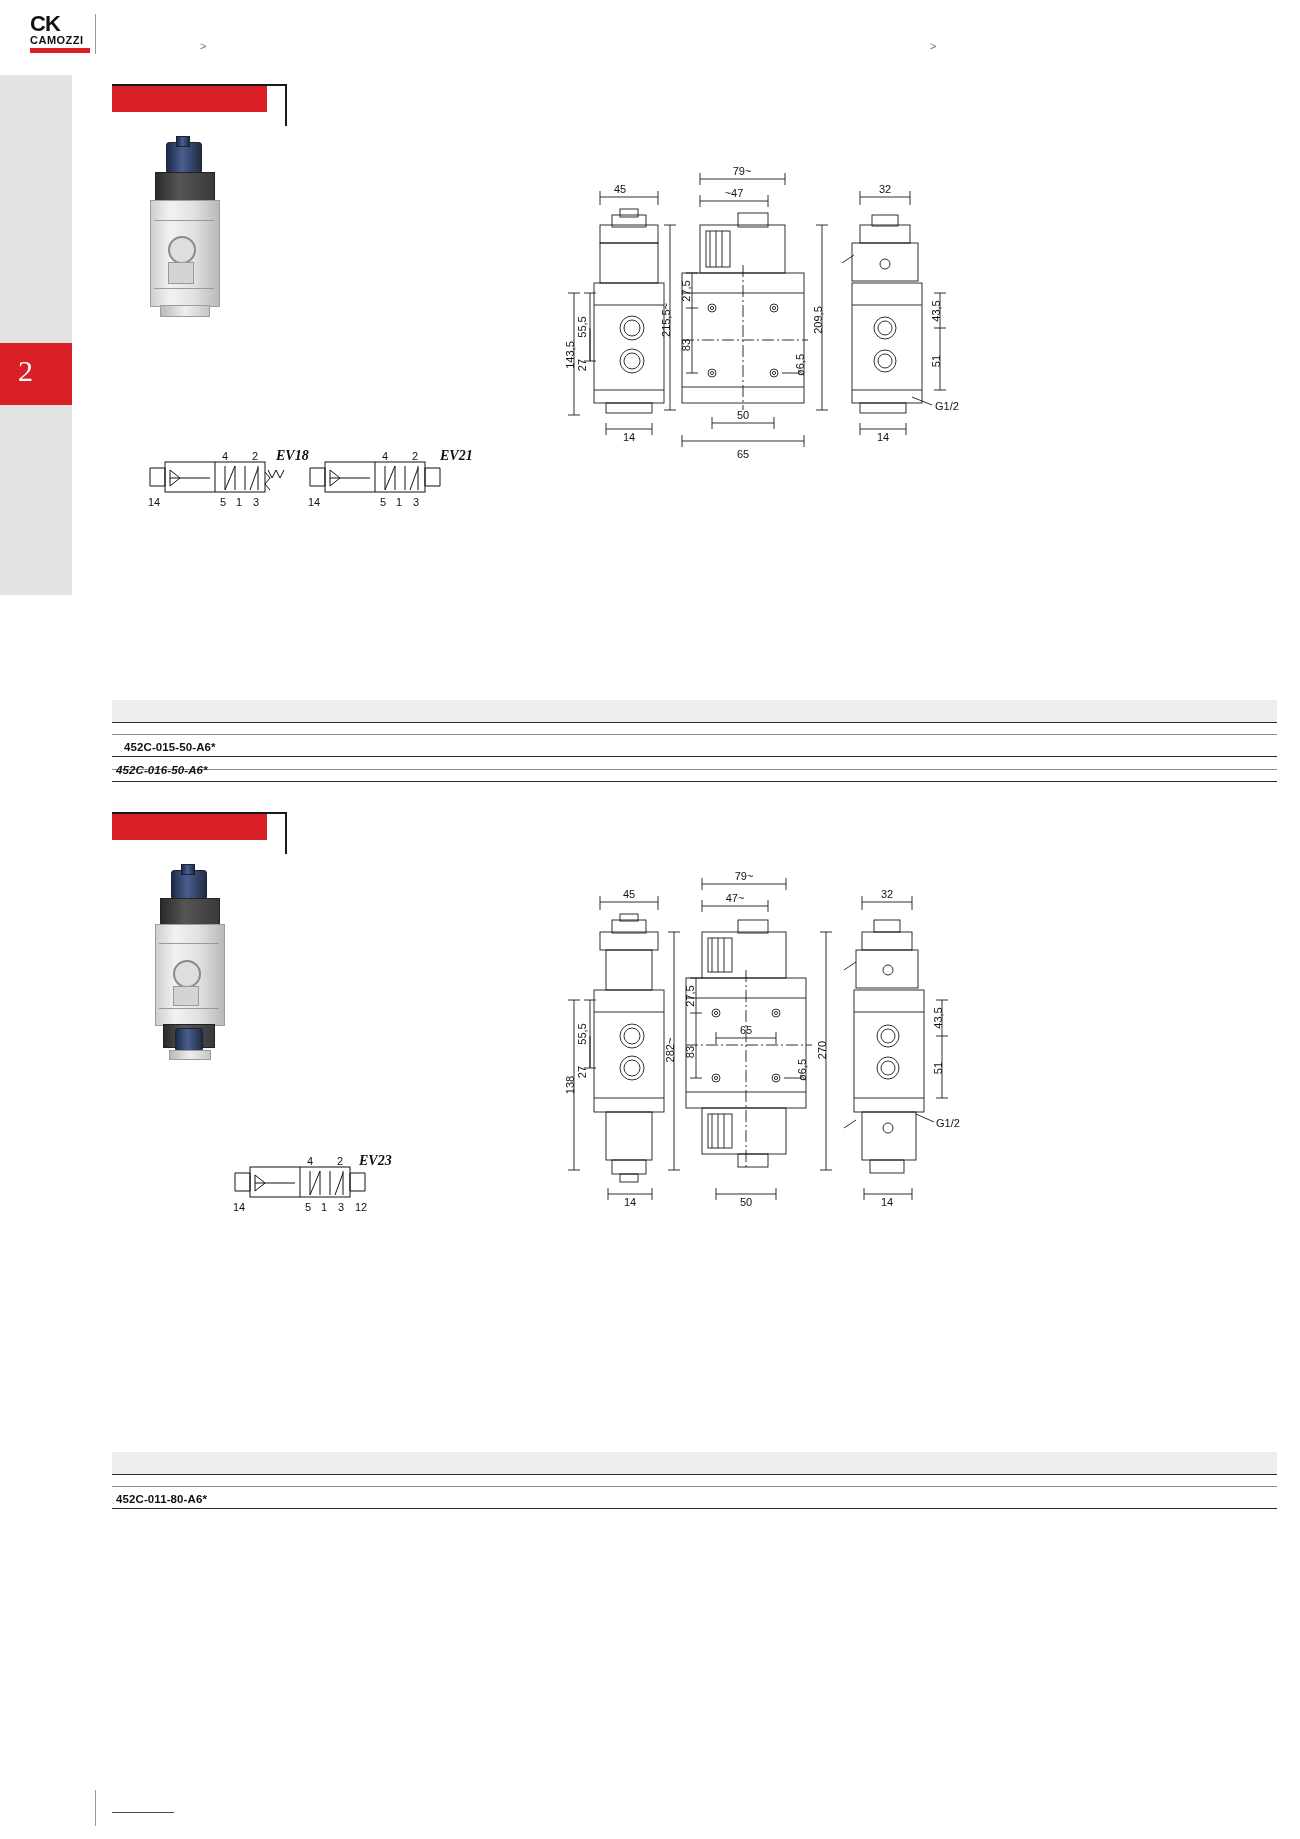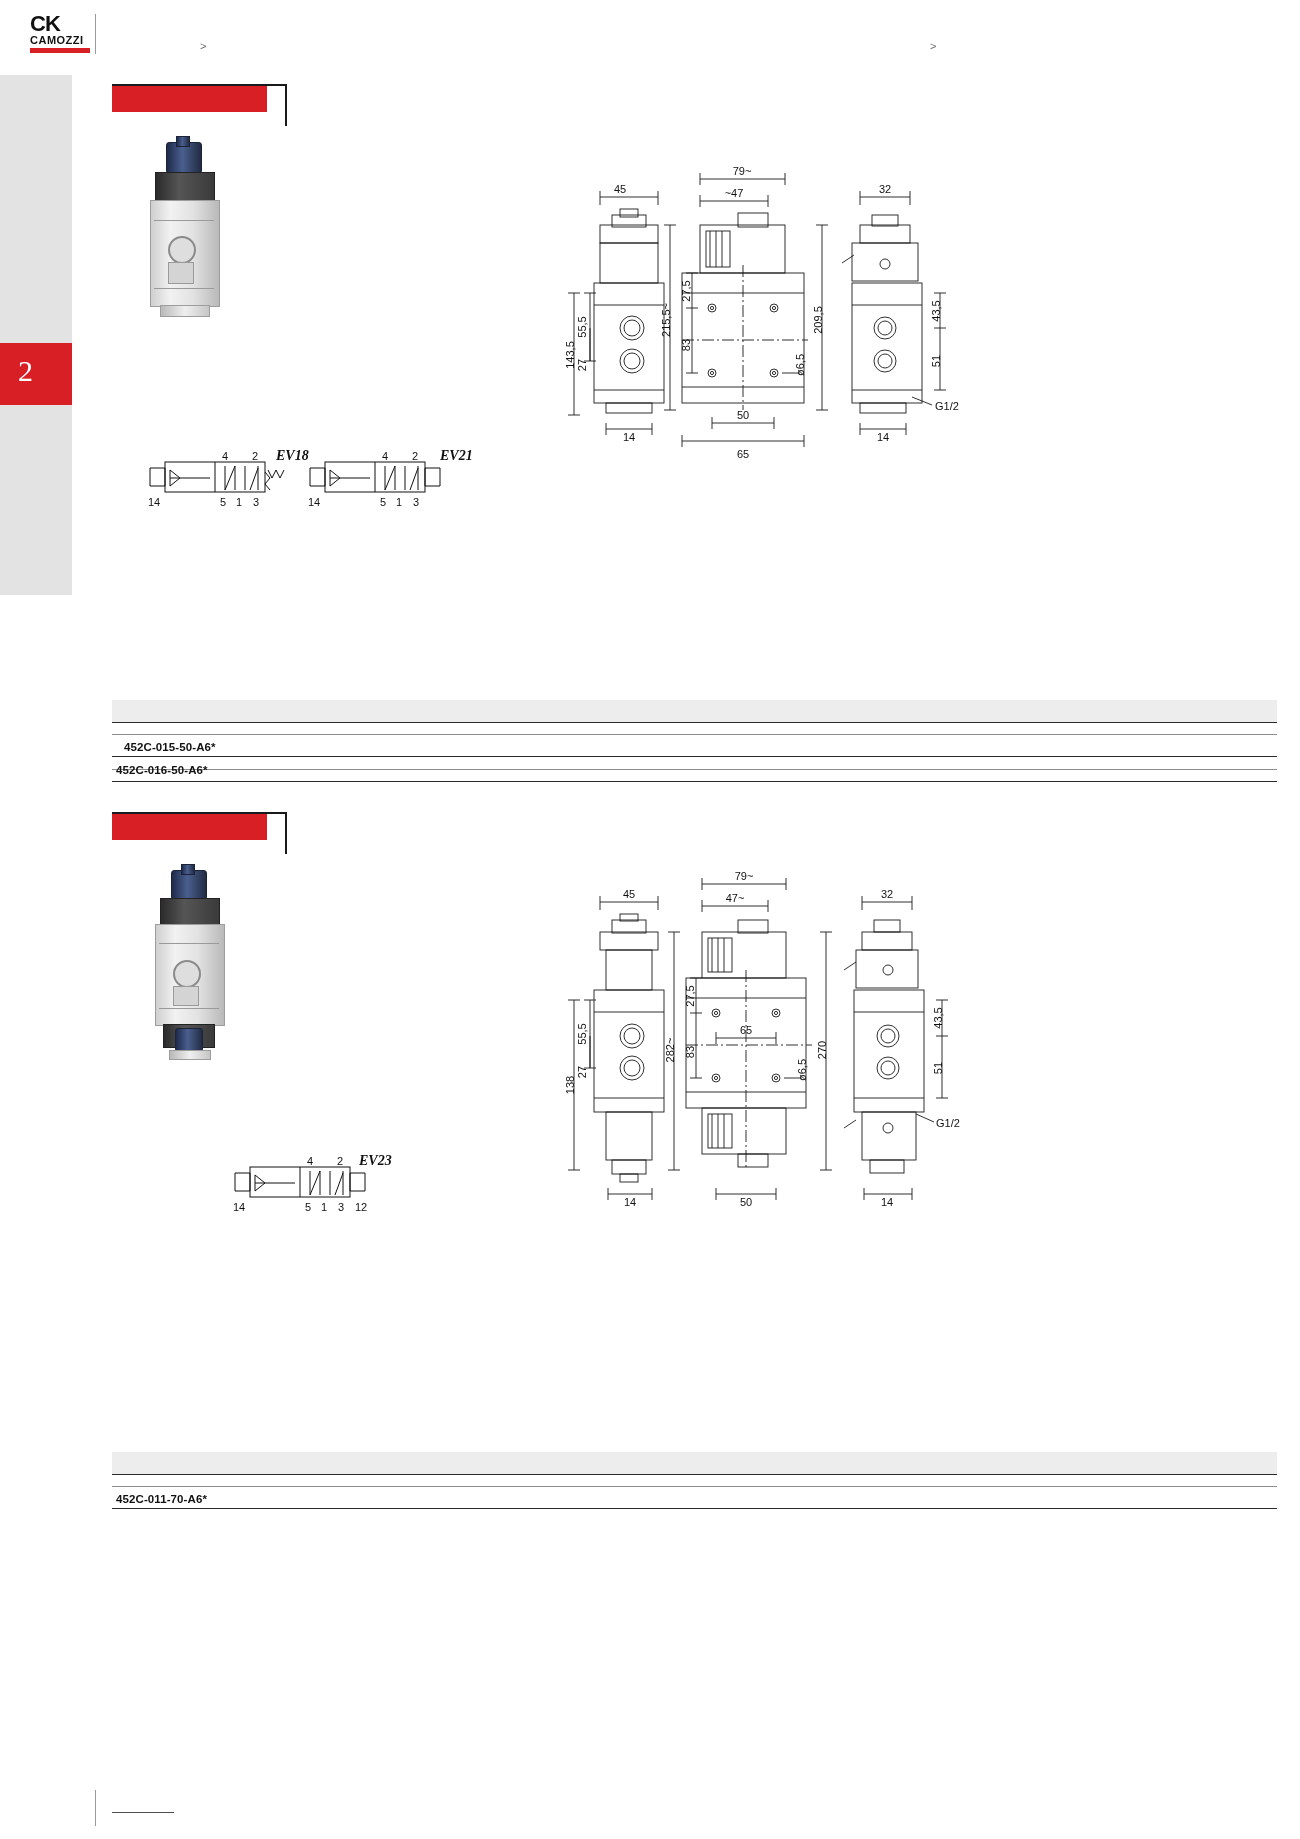--- a/index.html
+++ b/index.html
@@ -261,21 +261,21 @@
     <text class="dim" x="323" y="276" text-anchor="middle">14</text>
   </svg>
 
   <div class="strip-grey" style="left:112px;top:700px;width:1165px;"></div>
   <div class="strip-line" style="left:112px;top:722px;width:1165px;"></div>
   <div class="strip-line thin" style="left:112px;top:734px;width:1165px;"></div>
   <div class="strip-line" style="left:112px;top:756px;width:1165px;"></div>
   <div class="strip-line thin" style="left:112px;top:769px;width:1165px;"></div>
   <div class="strip-line" style="left:112px;top:781px;width:1165px;"></div>
   <div class="code" style="left:116px;top:741px;margin-left:8px;">452C-015-50-A6*</div>
-  <div class="code" style="left:116px;top:764px;">452C-016-50-A6*</div>
+  <div class="code" style="left:116px;top:764px;font-style:italic;">452C-016-50-A6*</div>
 
   <div class="sec-red" style="left:112px;top:812px;"></div>
   <div class="sec-rule" style="left:112px;top:812px;width:175px;"></div>
   <div class="sec-vrule" style="left:285px;top:812px;height:42px;"></div>
 
   <div class="photo" style="left:155px;top:868px;width:70px;height:190px;">
     <div class="ph-coil" style="left:16px;top:2px;width:34px;height:28px;border-radius:3px;"></div>
     <div class="ph-coil" style="left:26px;top:-4px;width:12px;height:9px;"></div>
     <div class="ph-dark" style="left:5px;top:30px;width:58px;height:26px;"></div>
     <div class="ph-body" style="left:0px;top:56px;width:68px;height:100px;"></div>
@@ -446,18 +446,18 @@
     <text class="dimv" x="412" y="148" transform="rotate(-90 412 148)" text-anchor="middle">43,5</text>
     <text class="dimv" x="412" y="198" transform="rotate(-90 412 198)" text-anchor="middle">51</text>
     <text class="dim" x="406" y="257">G1/2</text>
     <text class="dim" x="357" y="336" text-anchor="middle">14</text>
   </svg>
 
   <div class="strip-grey" style="left:112px;top:1452px;width:1165px;"></div>
   <div class="strip-line" style="left:112px;top:1474px;width:1165px;"></div>
   <div class="strip-line thin" style="left:112px;top:1486px;width:1165px;"></div>
   <div class="strip-line" style="left:112px;top:1508px;width:1165px;"></div>
-  <div class="code" style="left:116px;top:1493px;">452C-011-70-A6*</div>
+  <div class="code" style="left:116px;top:1493px;">452C-011-80-A6*</div>
 
   <div class="footrule"></div>
   <div class="footline"></div>
 
 </div>
 
 </body></html>

